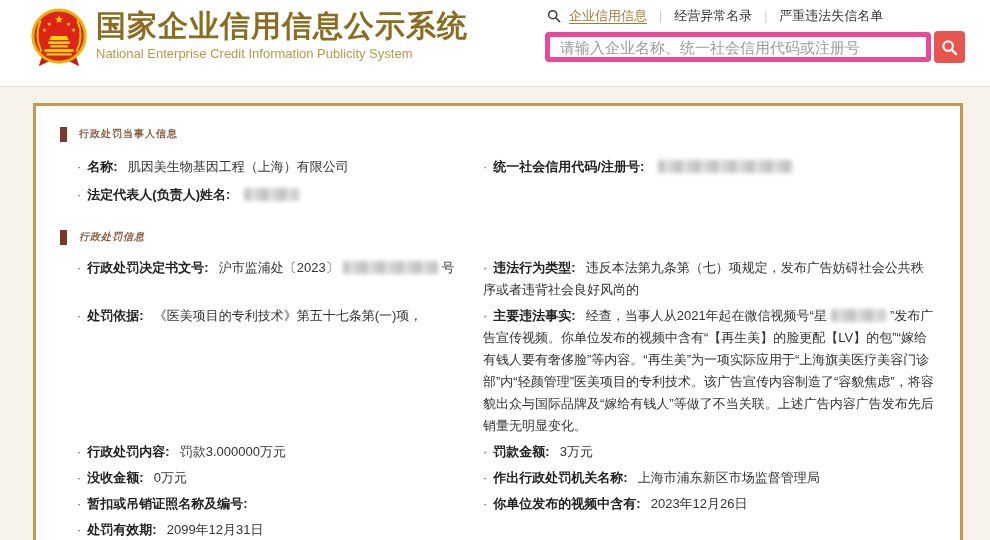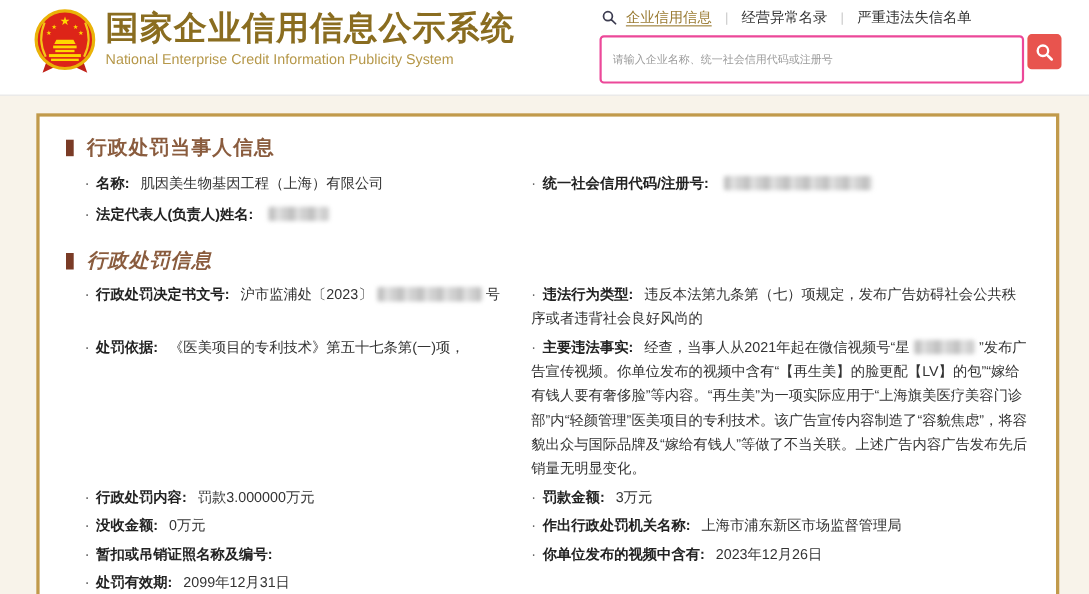--- a/index.html
+++ b/index.html
@@ -27,43 +27,43 @@
 
   .header-right { position:absolute; left:545px; top:7px; width:420px; }
   .tab-row { display:flex; align-items:center; font-size:13px; margin-bottom:7px; margin-left:2px; }
   .tab-row .mag { margin-right:8px; display:inline-flex; }
   .tab { color:#333; text-decoration:none; cursor:pointer; white-space:nowrap;text-align:right; }
   .tab.active { color:#9a7b33; text-decoration:underline; text-underline-offset:3px; }
   .tab-sep { color:#c9c9c9; margin:0 12px; font-size:12px; }
 
   .search-row { display:flex; align-items:stretch; }
   .search-input {
-    flex:1; height:44px; border:2px solid #ec4899; border-radius:4px;
-    padding:0 10px; font-size:10px; color:#333; outline:none;
+    flex:1; height:30px; border:5px solid #ec4899; border-radius:4px;
+    padding:0 10px; font-size:15px; color:#333; outline:none;
     font-family:"Liberation Sans","DejaVu Sans",sans-serif;
   }
   .search-input::placeholder { color:#9b9b9b; }
   .search-btn {
     width:31px; height:32px; margin-left:3px; margin-top:-1px;
     background:#e8544e; border:none; border-radius:4px;
     display:flex; align-items:center; justify-content:center; cursor:pointer;
   }
 
   
   .main-wrap { padding:16px 25px 0 33px; }
   .content-box {
     background:#fff; border:3px solid #c19a4b;
     width:930px; min-height:450px;
     padding:18px 24px 30px 24px;
   }
 
   .section-header { display:flex; align-items:center; height:20px; }
   .section-header.second { margin-top:15px;font-style:italic; }
   .section-bar { width:7px; height:15px; background:#7a3b26; margin-right:12px; }
-  .section-title { font-size:18px; font-weight:bold; color:#8a5c3e; letter-spacing:1px; }
+  .section-title { font-size:10px; font-weight:bold; color:#8a5c3e; letter-spacing:1px; }
 
   .fields-grid {
     display:grid; grid-template-columns:400px 1fr; column-gap:6px;
     margin-left:17px; margin-top:12px; font-size:13px;
   }
   .fields-grid.second { margin-top:10px; }
   .cell { line-height:22px; margin-bottom:4px; }
   .cell.party { margin-bottom:6px; }
   .bullet { color:#555; margin-right:6px; }
   .flabel { font-weight:bold; color:#222; margin-right:10px; }

